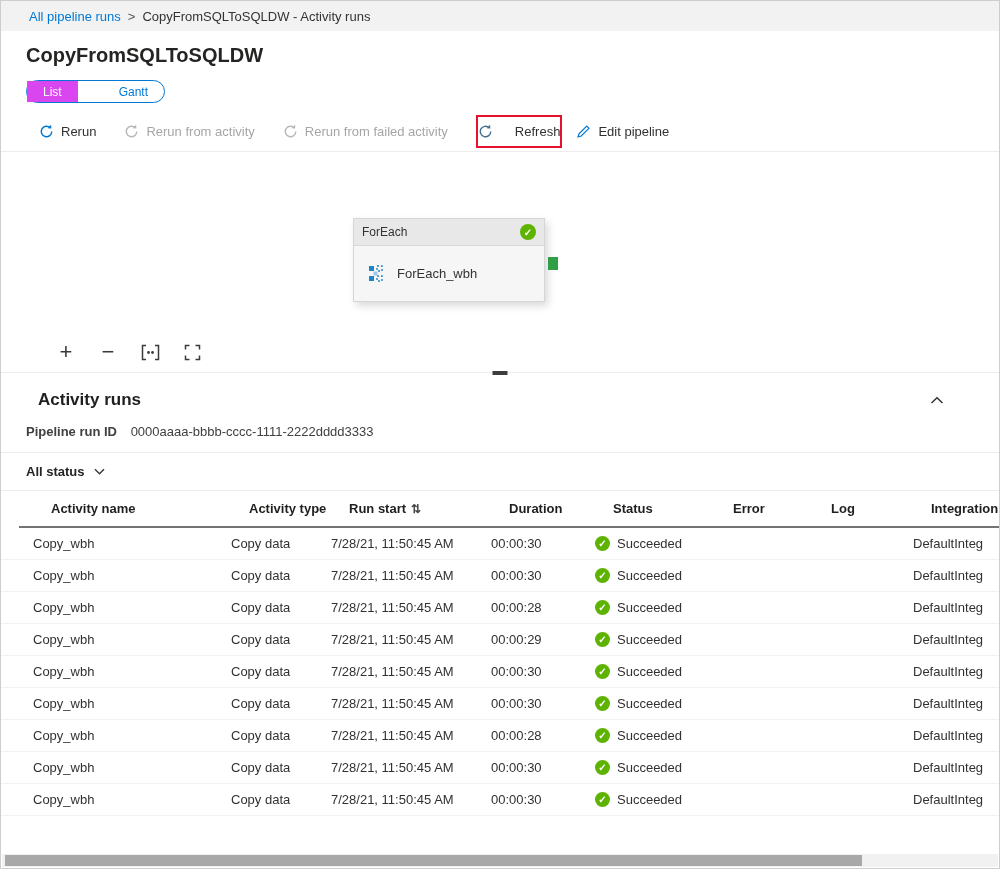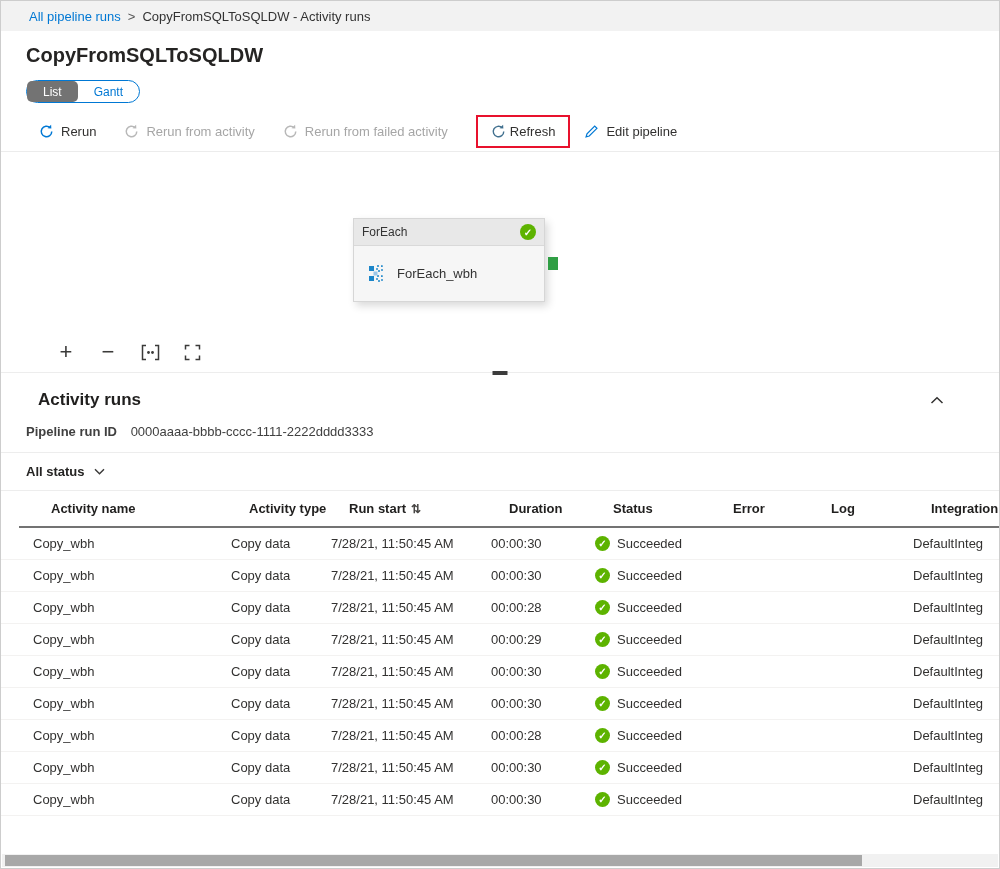--- a/index.html
+++ b/index.html
@@ -9,30 +9,30 @@
   
   .breadcrumb { height: 30px; background: #f2f2f2; display: flex; align-items: center; gap: 7px; padding: 0 28px; font-size: 13px; color: #333; }
   .breadcrumb .link { color: #0078d4; cursor: pointer; }
   .breadcrumb .sep { color: #555; }
 
   .page-title { margin: 13px 0 0 25px; font-size: 20px; font-weight: 700; color: #252423; }
 
   
   .toggle { display: inline-flex; margin: 13px 0 0 25px; border: 1px solid #0078d4; border-radius: 12px; height: 23px; font-size: 12px; align-items: stretch; background:#fff; }
   .toggle .seg { display: flex; align-items: center; padding: 0 16px; cursor: pointer; }
-  .toggle .seg.active { background: #737373; color: #fff; border-radius: 5px; }
-  .toggle .seg.inactive { color: #0078d4; }
+  .toggle .seg.active { background: #d946ef; color: #fff; border-radius: 0; }
+  .toggle .seg.inactive { color: #0078d4; margin-left: 25px; }
 
   
   .toolbar { display: flex; align-items: center; margin-top: 9px; height: 40px; padding-left: 38px; border-bottom: 1px solid #ececec; font-size: 13px; color: #323130; }
   .tbtn { display: inline-flex; align-items: center; gap: 7px; cursor: pointer; margin-right: 28px; white-space: nowrap; background: none; border: none; font: inherit; color: inherit; }
   .tbtn .i { display: inline-flex; color: #0078d4; }
   .tbtn.disabled { color: #a6a6a6; cursor: default; }
   .tbtn.disabled .i { color: #b8b8b8; }
-  .refresh-wrap { border: 2px solid #e8112d; padding: 7px 13px; display: inline-flex; align-items: center; gap: 4px; margin-right: 14px; cursor: pointer; font-size: 13px; color: #323130; background: none; }
+  .refresh-wrap { border: 2px solid #e8112d; padding: 7px 0; display: inline-flex; align-items: center; gap: 22px; margin-right: 14px; cursor: pointer; font-size: 13px; color: #323130; background: none; }
   .refresh-wrap .i { display: inline-flex; color: #41708f; }
 
   
   .canvas { position: relative; height: 180px; background: #fff; }
   .node { position: absolute; left: 352px; top: 66px; width: 192px; border: 1px solid #d6d6d6; box-shadow: 3px 4px 8px rgba(0,0,0,.15); background: #f6f6f6; cursor: pointer; }
   .node-h { height: 27px; background: #e8e8e8; border-bottom: 1px solid #d9d9d9; display: flex; align-items: center; justify-content: space-between; padding: 11px 8px; font-size: 12px; color: #333; }
   .badge { width: 16px; height: 16px; border-radius: 50%; background: #5db300; color: #fff; font-size: 10px; font-weight: 700; display: flex; align-items: center; justify-content: center; }
   .node-b { height: 55px; display: flex; align-items: center; gap: 11px; padding: 0 13px; font-size: 13px; color: #333; }
   .port { position: absolute; right: -14px; top: 38px; width: 10px; height: 13px; background: #2f9e44; cursor: pointer; }
 

